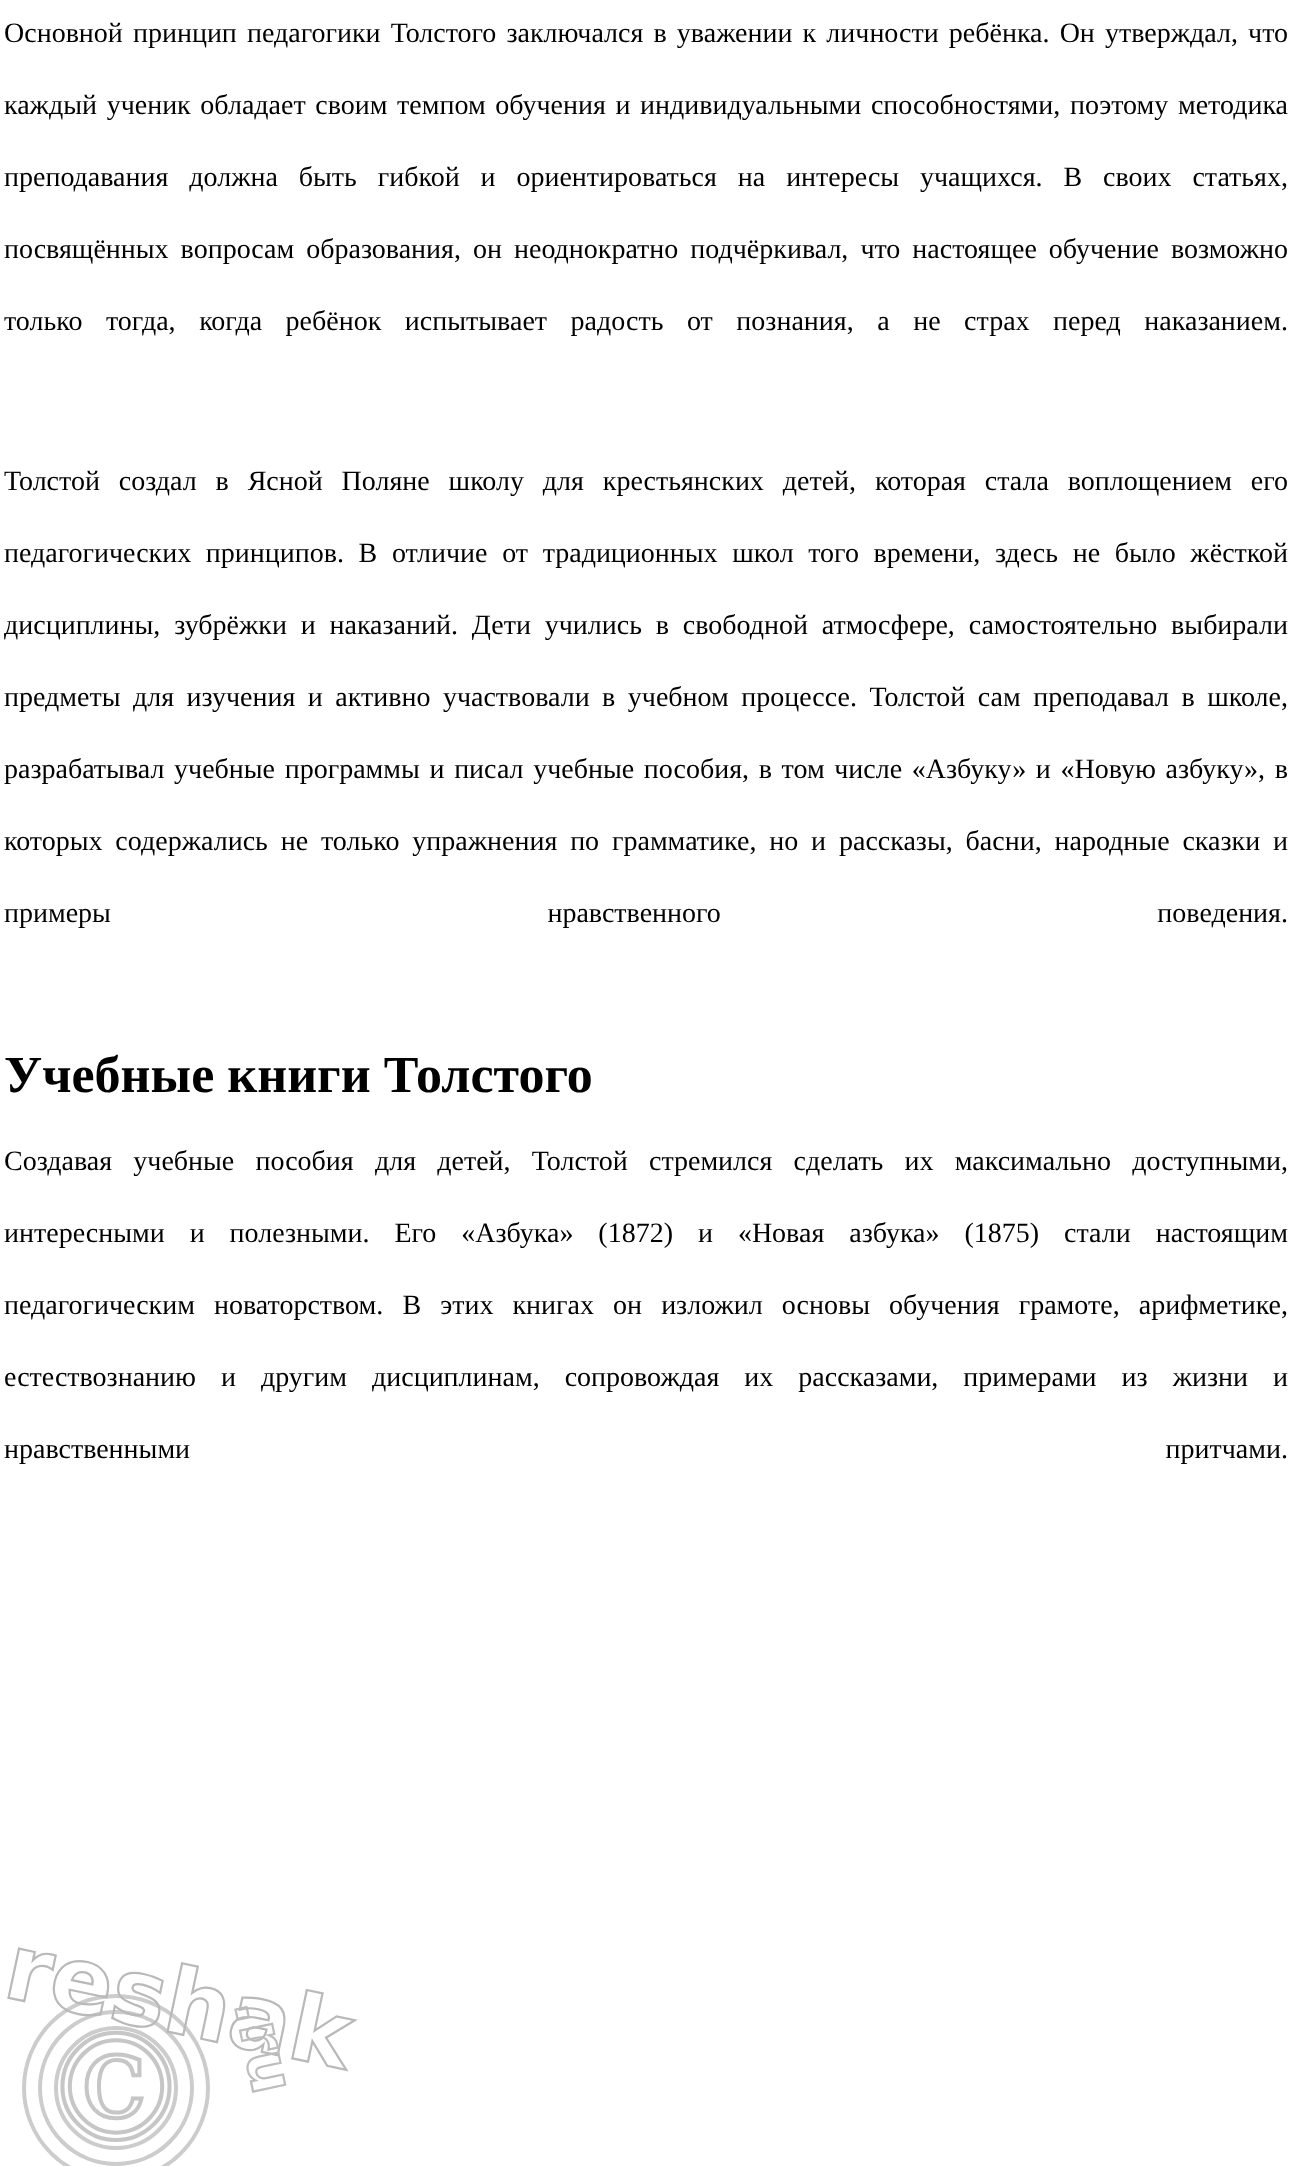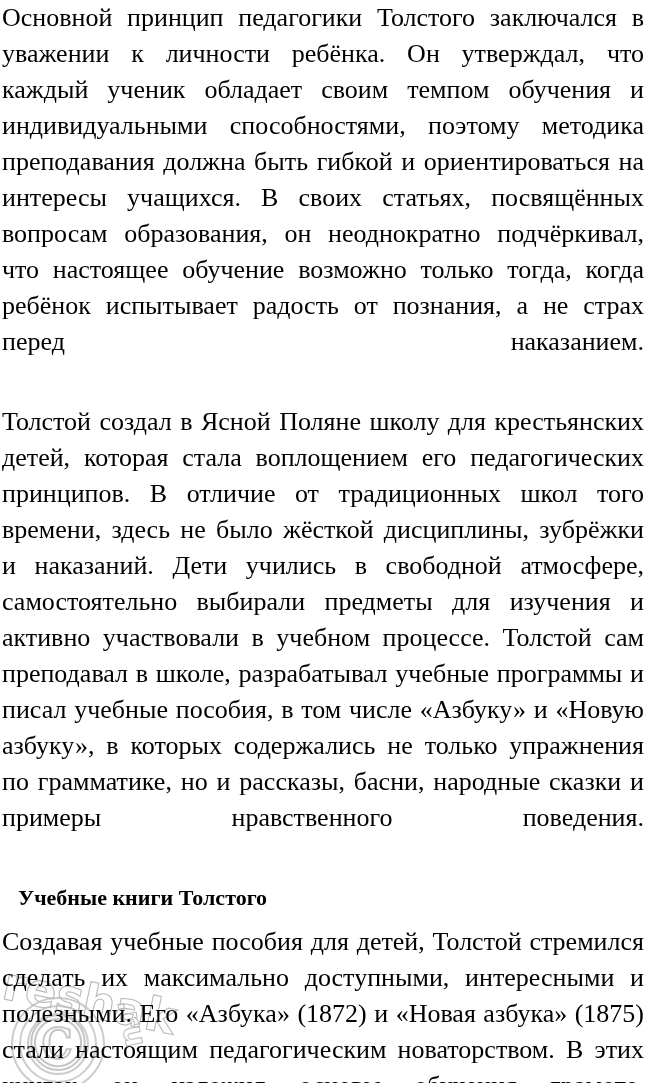--- a/index.html
+++ b/index.html
@@ -25,39 +25,39 @@
   #doc-body {
     position: relative;
     z-index: 2;
     padding: 0 2px 0 2px;
     box-sizing: border-box;
     width: 646px;
   }
 
   .para {
     margin: 0 0 8px 0;
-    font-size: 26px;
+    font-size: 14px;
     line-height: 36px;
     text-align: justify;
     text-justify: inter-word;
     -webkit-hyphens: none;
     hyphens: none;
     word-spacing: 0.02em;
   }
 
   
   .para::after {
     content: "";
     display: inline-block;
     width: 100%;
   }
 
   .heading {
-    margin: 0 0 8px 16px;
-    font-size: 22px;
+    margin: 0 0 8px 0;
+    font-size: 26px;
     line-height: 36px;
     font-weight: bold;
     text-align: left;
   }
 
   
   #watermark {
     position: absolute;
     left: 0;
     top: 952px;

